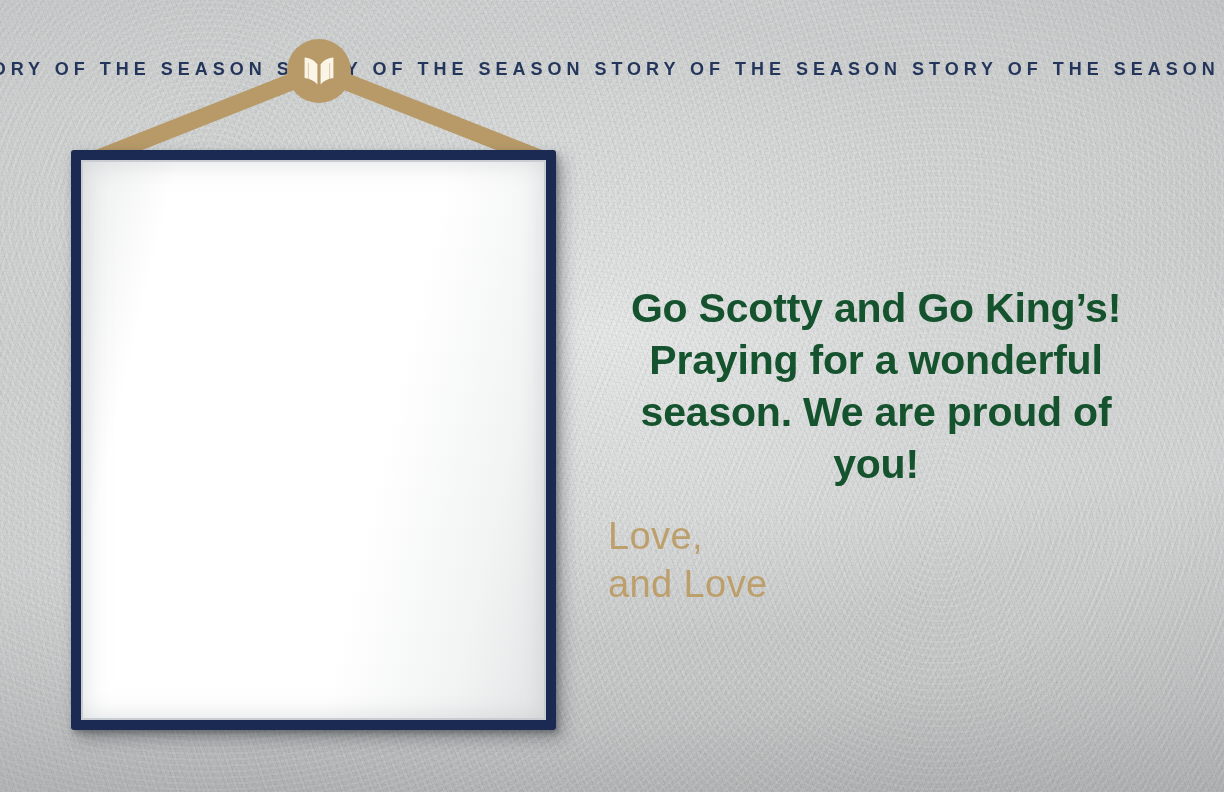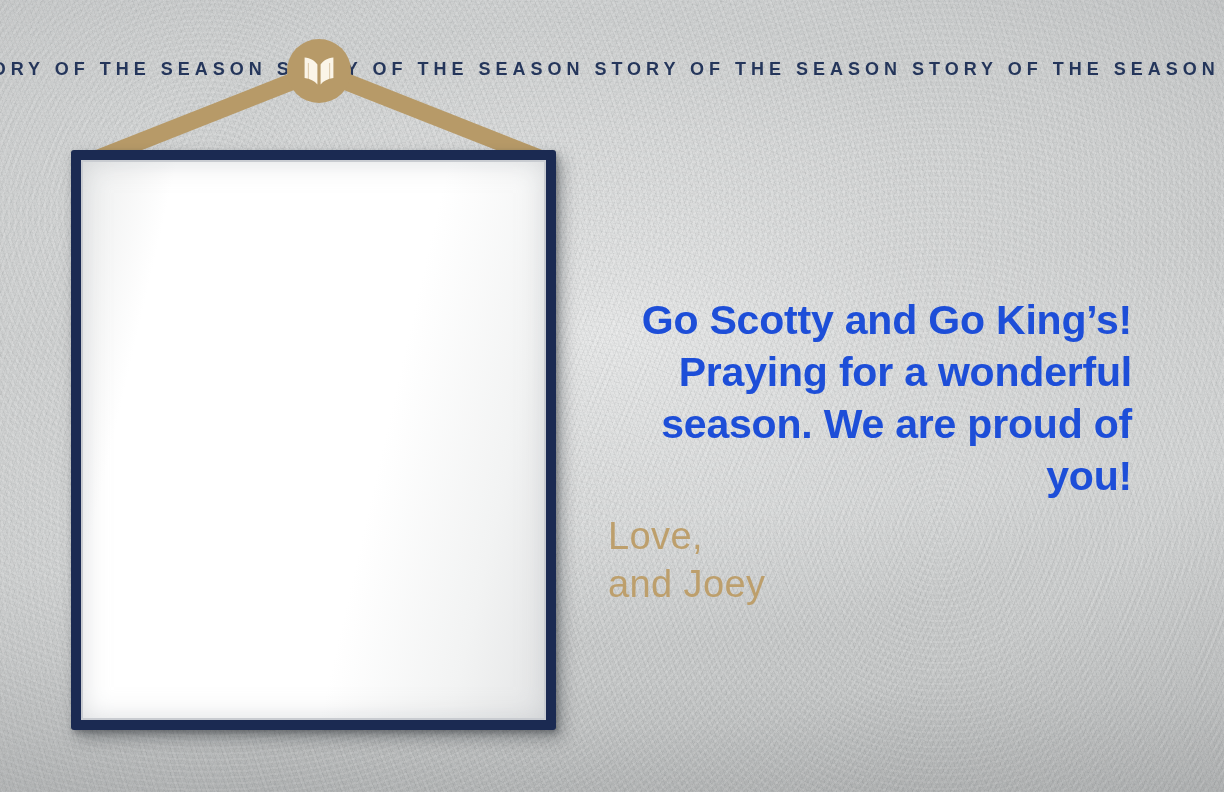--- a/index.html
+++ b/index.html
@@ -139,27 +139,26 @@
 
   
   .message {
     position: absolute;
     left: 608px;
     top: 282px;
     width: 536px;
     text-align: center;
   }
   .message-headline {
-    margin: 12px;
+    margin: 0;
     font-size: 41px;
     line-height: 52px;
     font-weight: 700;
-    color: #1d4ed8;
+    color: #14532d;
     letter-spacing: -0.2px;
-    text-align: right;
   }
   .signature {
     position: absolute;
     left: 608px;
     top: 512px;
     width: 536px;
     text-align: left;
   }
   .signature-line {
     margin: 0;
@@ -205,16 +204,16 @@
   <div class="frame">
     <div class="frame-mat"></div>
   </div>
 
   <div class="message">
     <p class="message-headline">Go Scotty and Go King’s! Praying for a wonderful season. We are proud of you!</p>
   </div>
 
   <div class="signature">
     <p class="signature-line">Love,</p>
-    <p class="signature-line">and Joey</p>
+    <p class="signature-line">and Love</p>
   </div>
 
 </div>
 
 </body></html>

